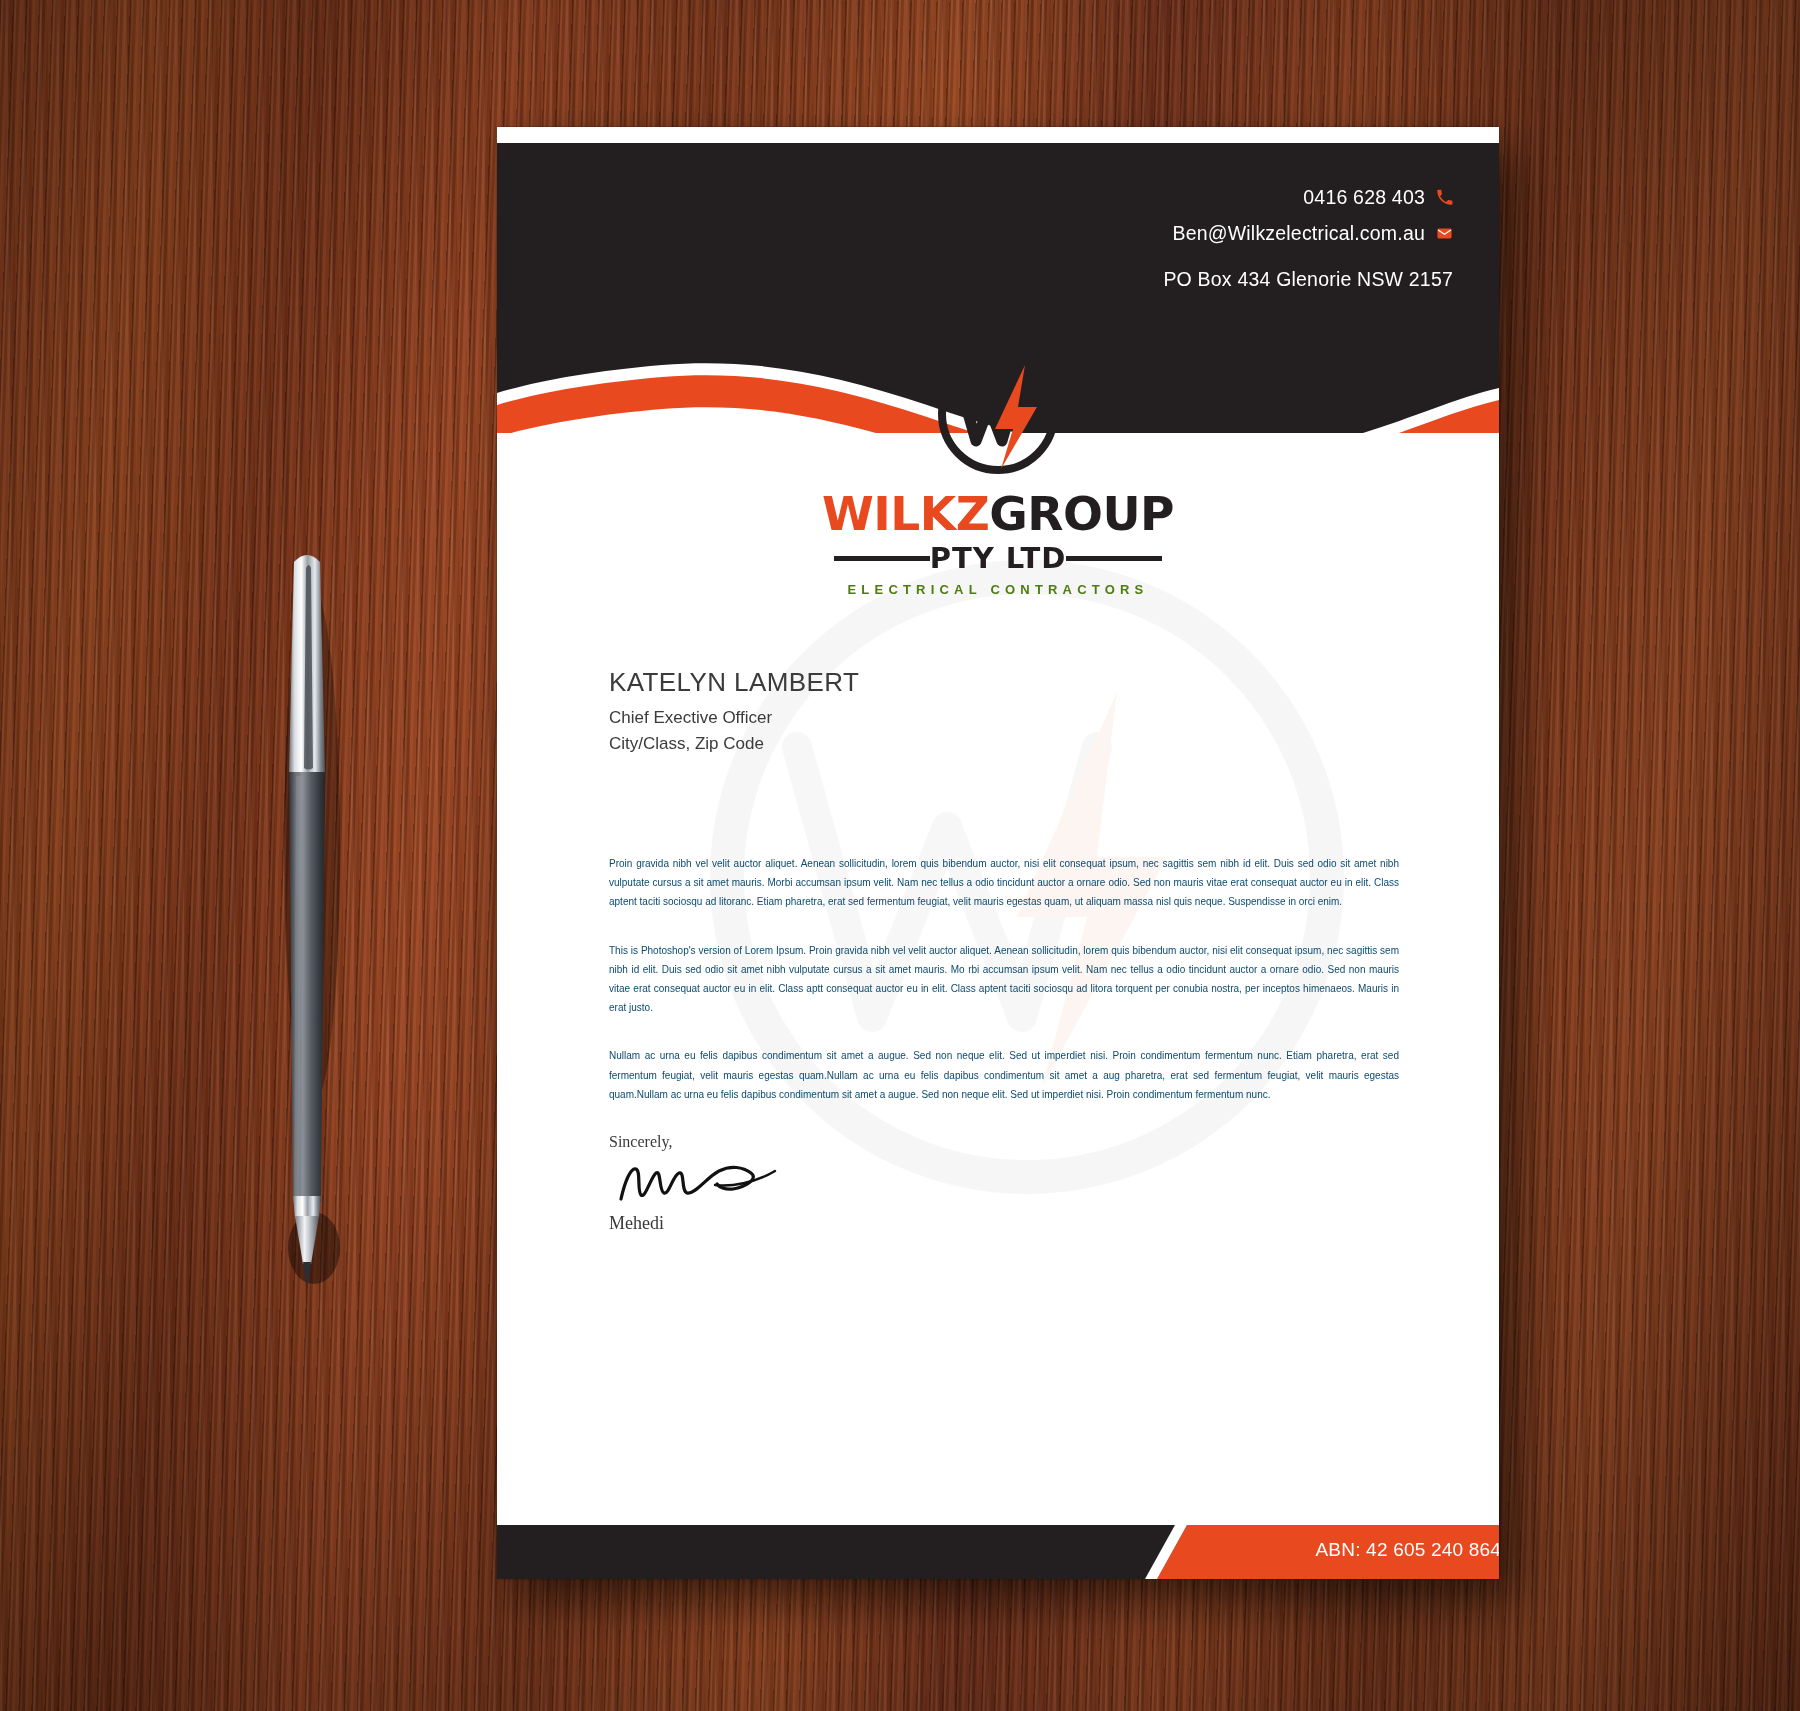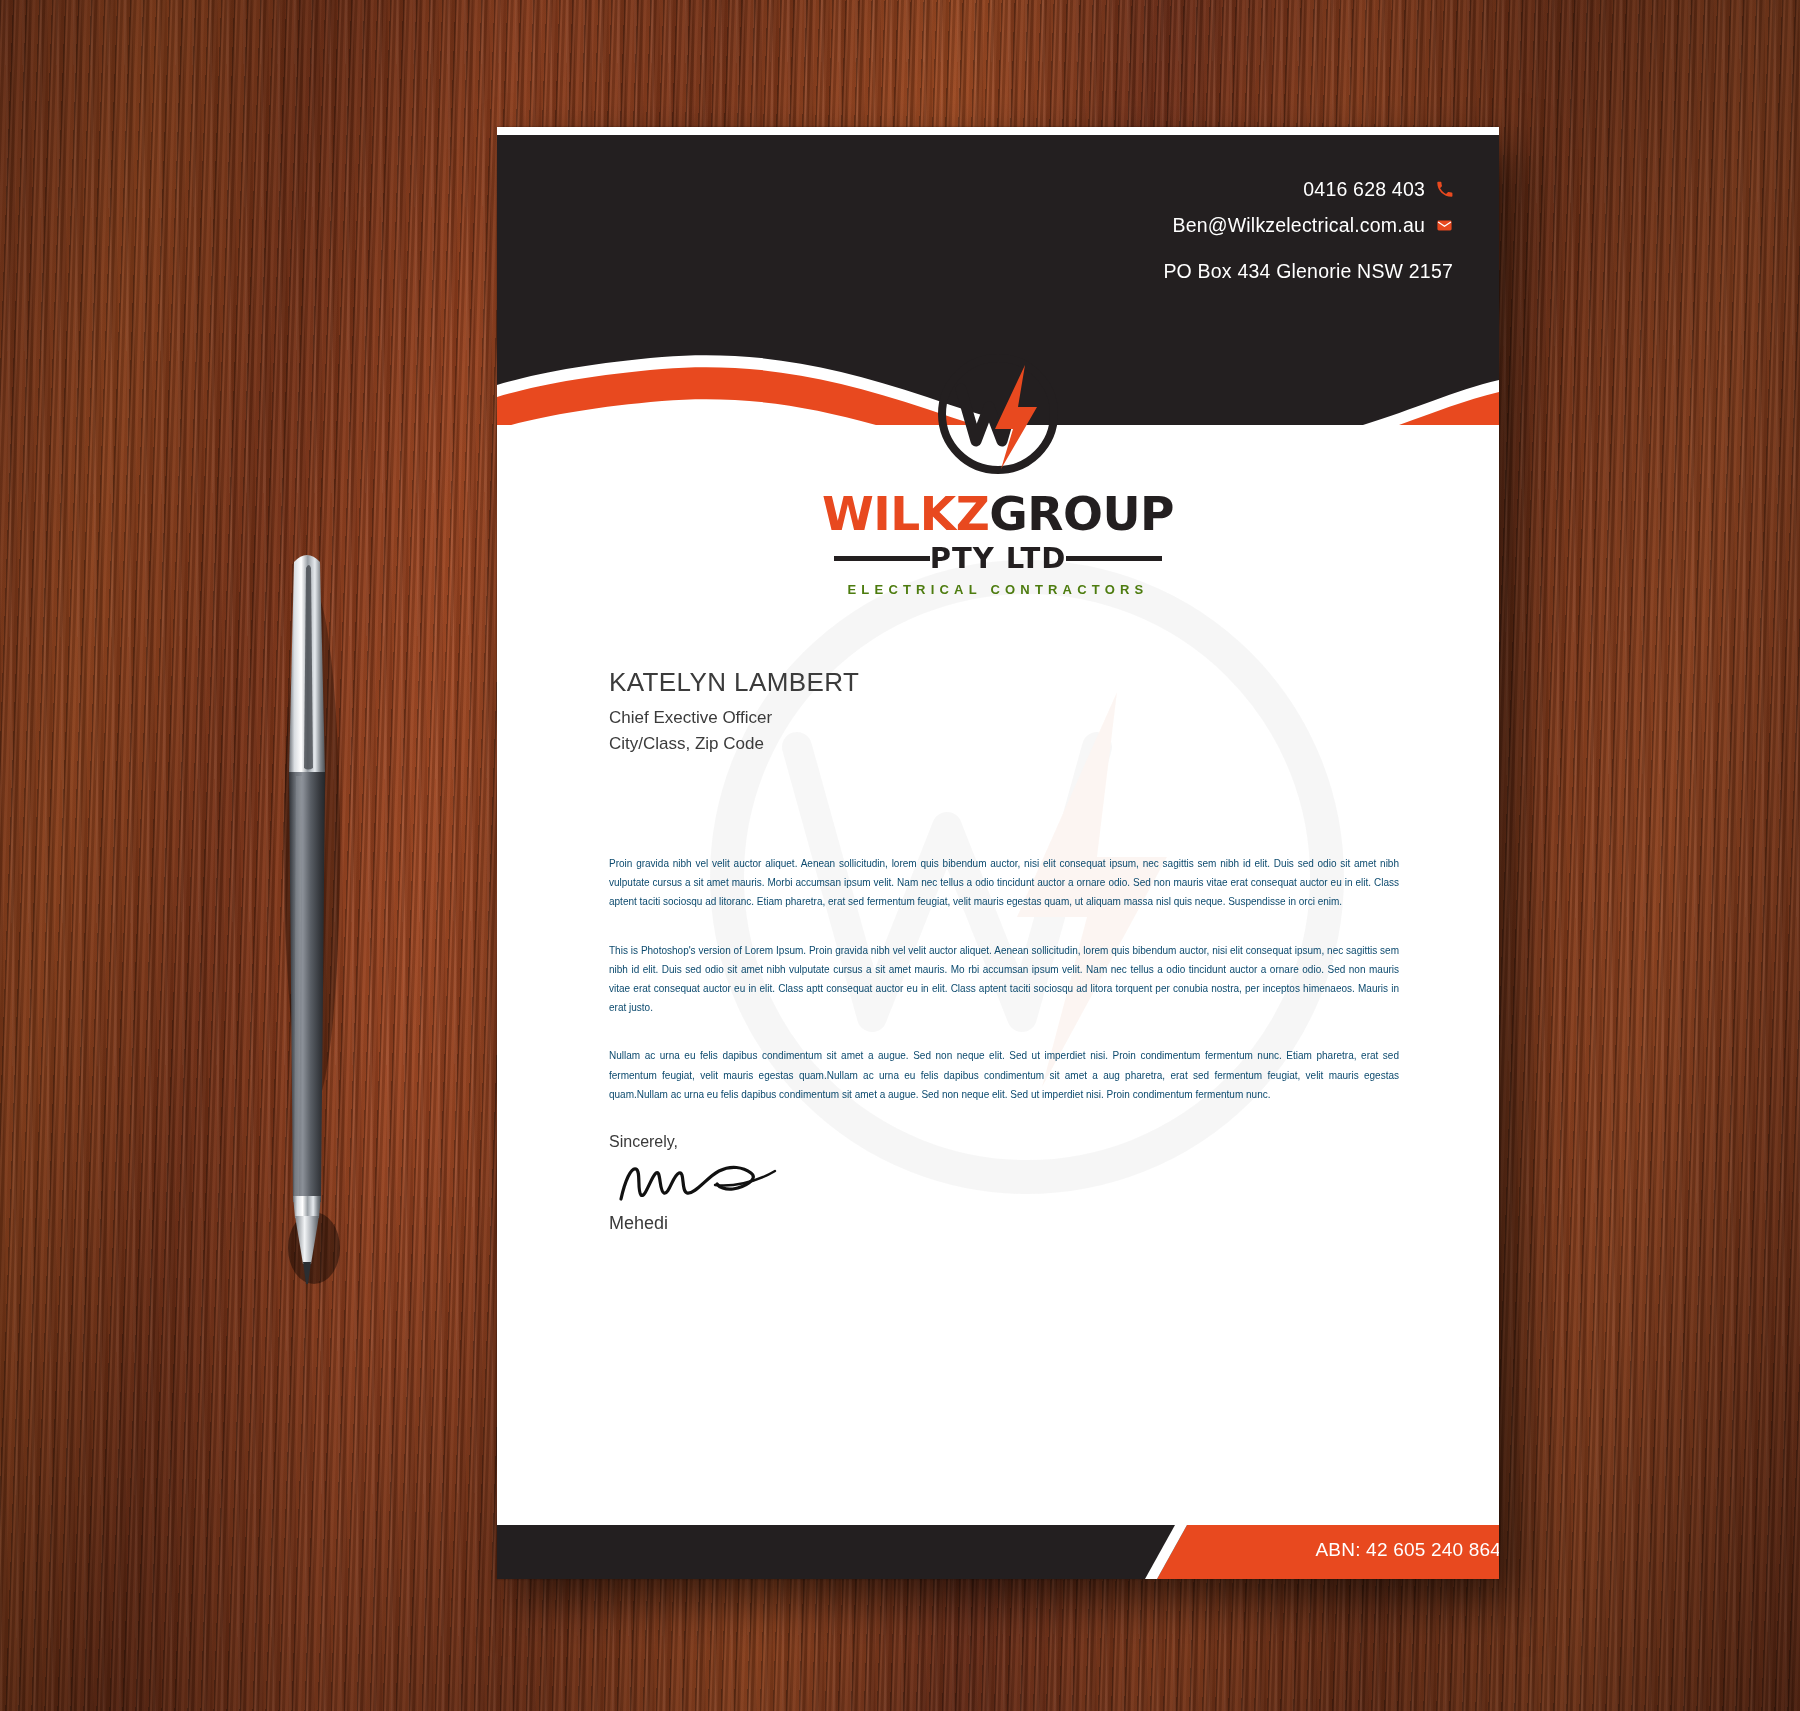--- a/index.html
+++ b/index.html
@@ -40,21 +40,21 @@
     box-shadow:18px 22px 46px rgba(0,0,0,.55), 0 0 2px rgba(0,0,0,.4);
     overflow:hidden;
   }
   
   .watermark{
     position:absolute;left:150px;top:370px;width:760px;height:760px;
     opacity:.55;pointer-events:none;
   }
 
   
-  .header{position:absolute;left:0;top:8px;width:1028px;height:290px;overflow:hidden;}
+  .header{position:absolute;left:0;top:16px;width:1028px;height:290px;overflow:hidden;}
   .header svg{display:block;}
 
   .contact{
     position:absolute;right:72px;top:36px;text-align:right;color:#fff;
     font-size:19.5px;line-height:1.85;letter-spacing:.2px;
   }
   .contact .row{display:flex;align-items:center;justify-content:flex-end;gap:11px;white-space:nowrap;}
   .contact .row .txt{display:inline-block;}
   .ic{width:17px;height:17px;display:inline-block;flex:0 0 auto;}
   .addr{margin-top:10px;font-size:19.5px;}
@@ -84,21 +84,21 @@
   .body-area{position:absolute;left:112px;top:540px;width:790px;}
   .recipient .name{
     font-size:26px;color:#3b3b3b;letter-spacing:.4px;margin-bottom:10px;
   }
   .recipient .line{font-size:17px;color:#3b3b3b;margin-bottom:6px;}
 
   .paras{margin-top:100px;}
   .para{
     font-size:10px;line-height:1.92;color:#0c4a6e;text-align:justify;margin-bottom:29px;
   }
-  .sign-off{margin-top:26px;}
+  .sign-off{margin-top:26px;font-family:Liberation Serif, serif;}
   .sign-off .sincerely{font-size:16px;color:#3a3a3a;}
   .signature{margin:6px 0 4px 6px;width:170px;height:52px;display:block;}
   .sign-off .who{font-size:18px;color:#3a3a3a;}
 
   
   .footer{position:absolute;left:0;bottom:0;width:1076px;height:62px;}
   .footer svg{display:block;}
   .abn{
     position:absolute;right:72px;bottom:18px;color:#fff;font-size:19px;letter-spacing:.2px;
   }

